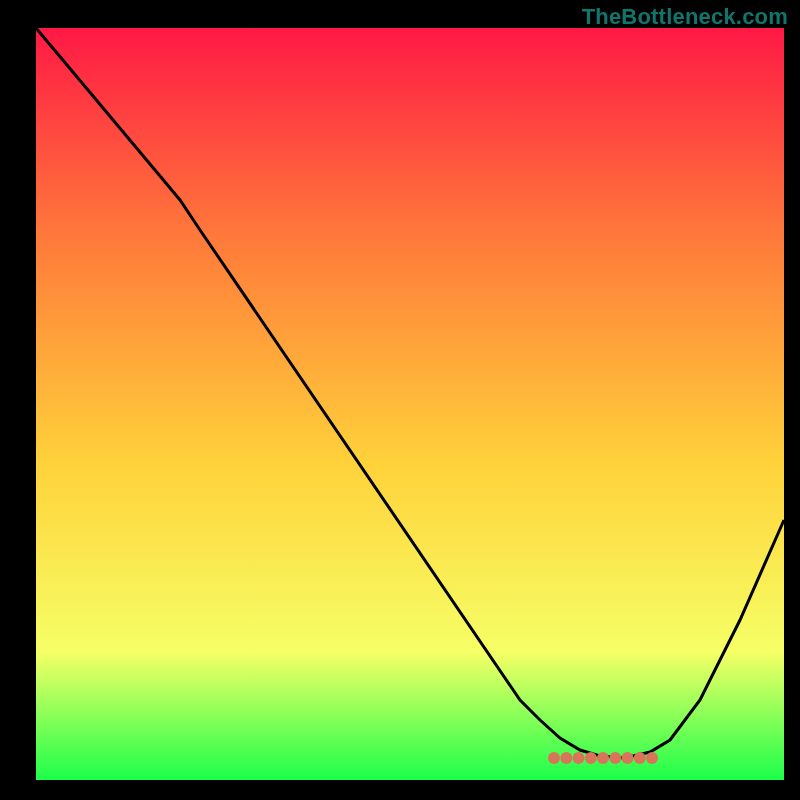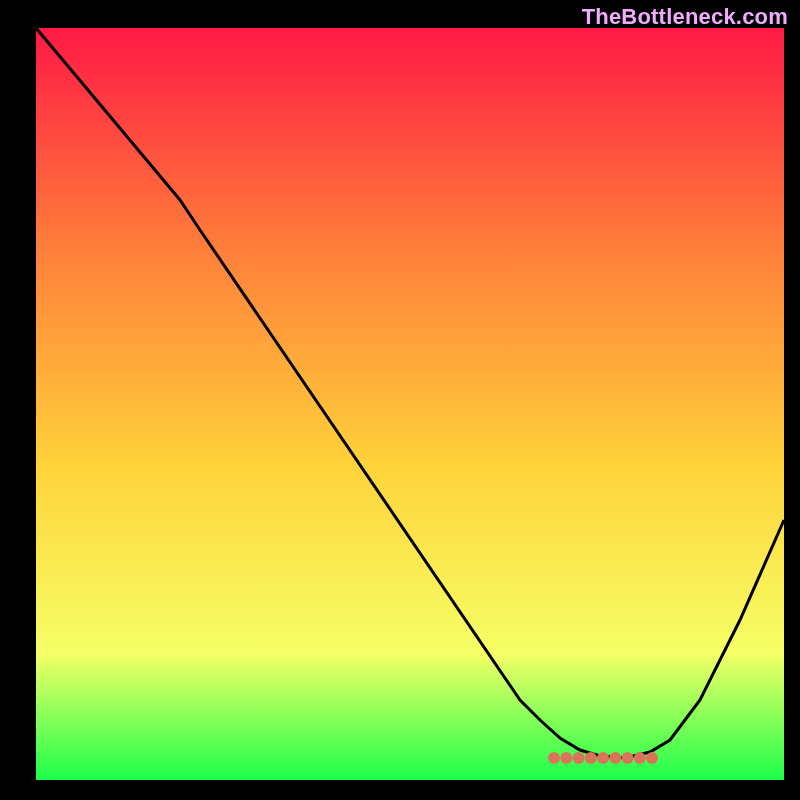--- a/index.html
+++ b/index.html
@@ -13,21 +13,21 @@
   }
   .stage {
     position: relative;
     width: 800px;
     height: 800px;
   }
   .watermark {
     position: absolute;
     top: 4px;
     right: 12px;
-    color: #f0abfc;
+    color: #0f766e;
     font-size: 22px;
     font-weight: 600;
     letter-spacing: 0.2px;
   }
   svg {
     display: block;
   }
 </style>
 </head>
 <body>

